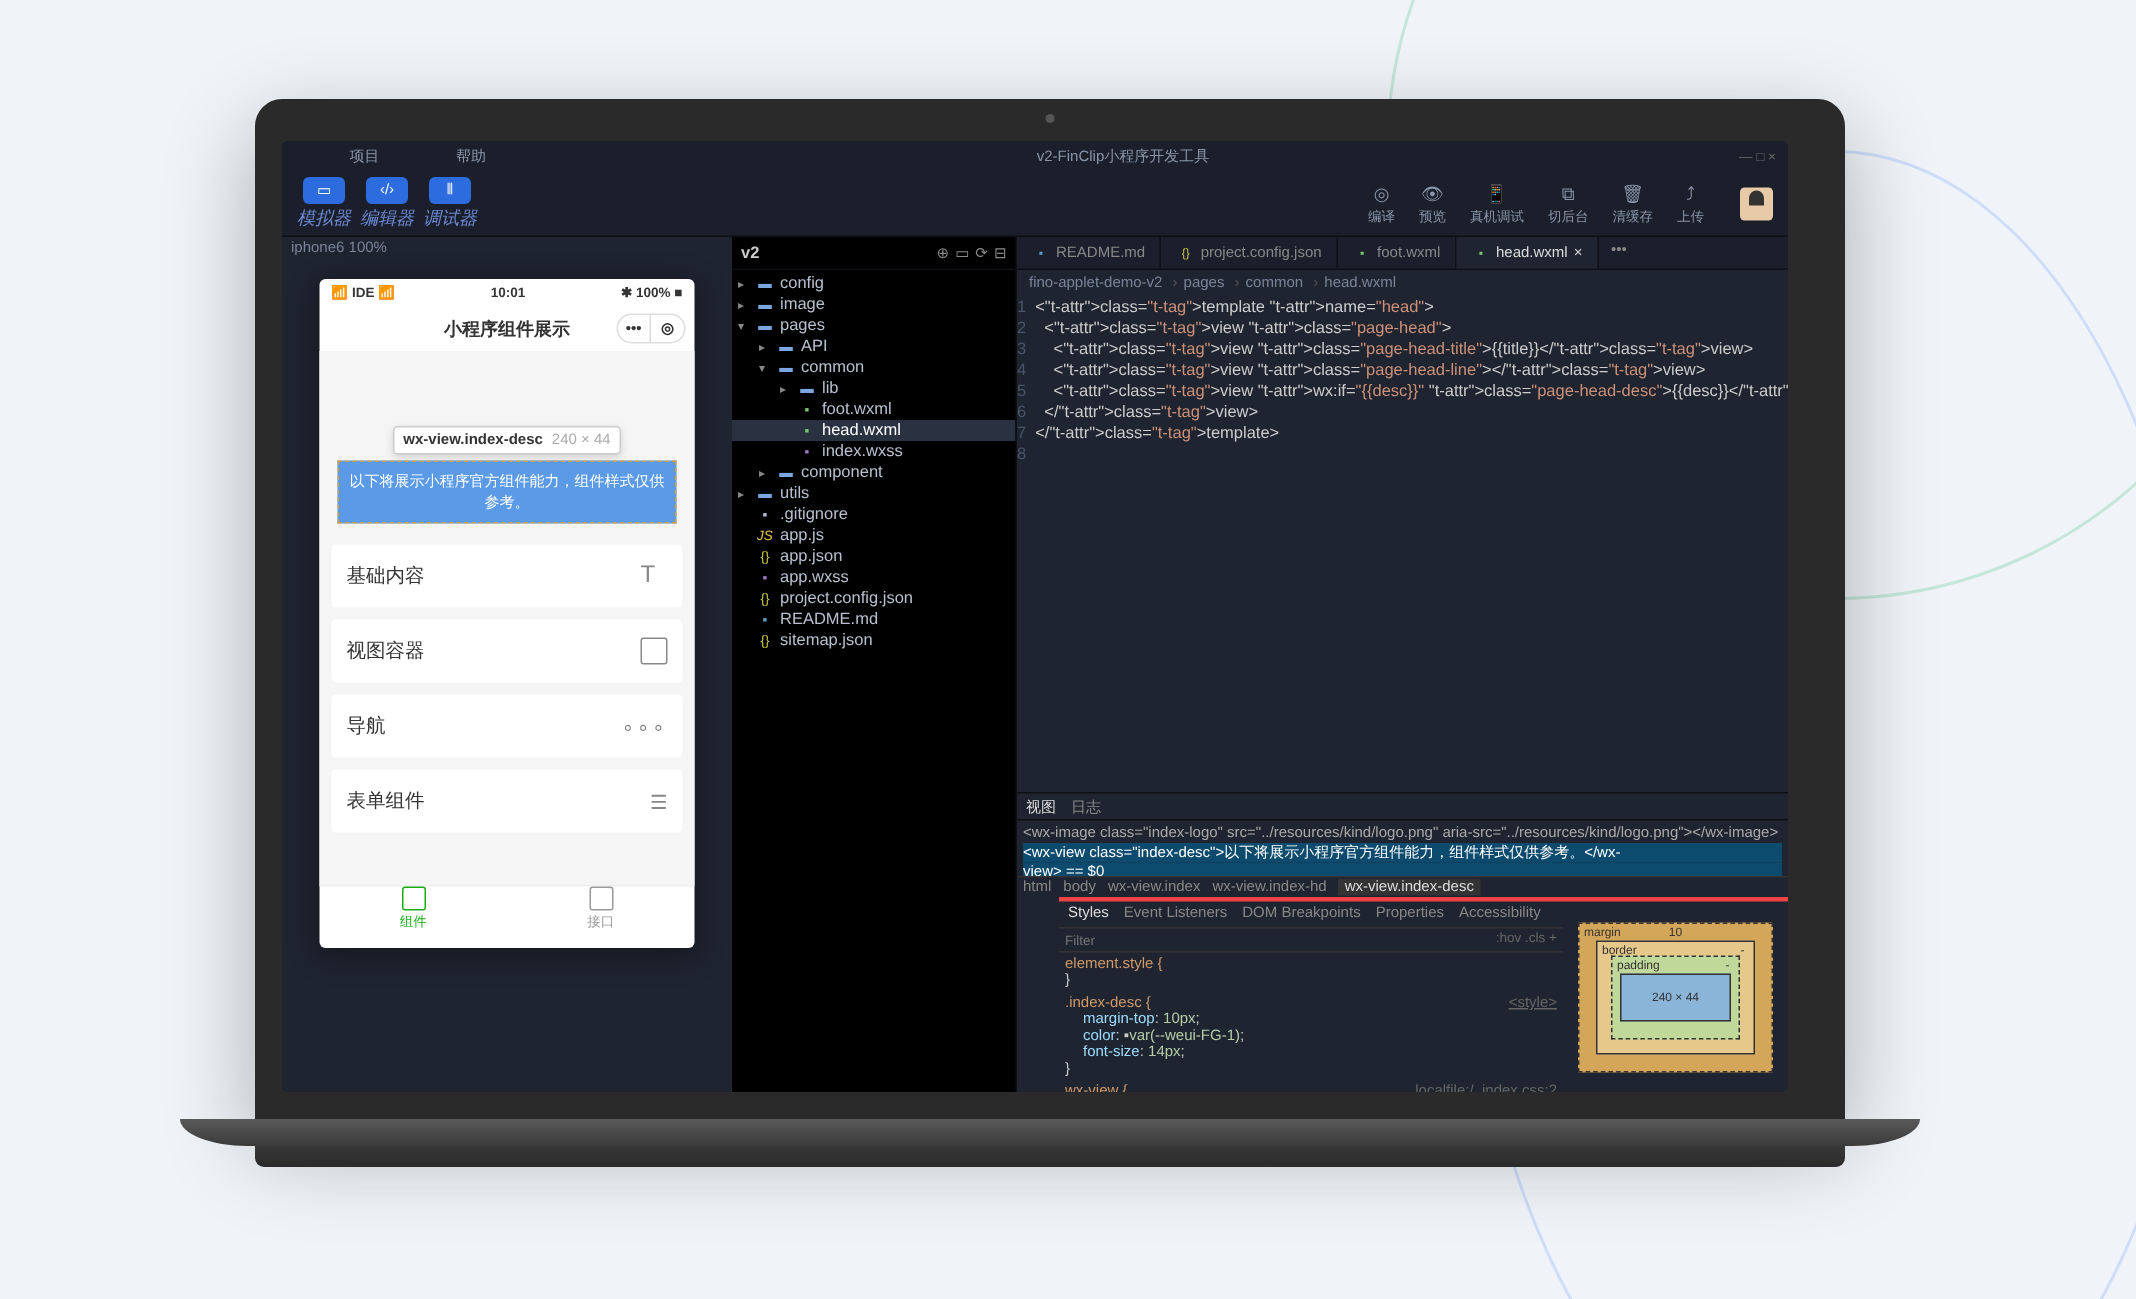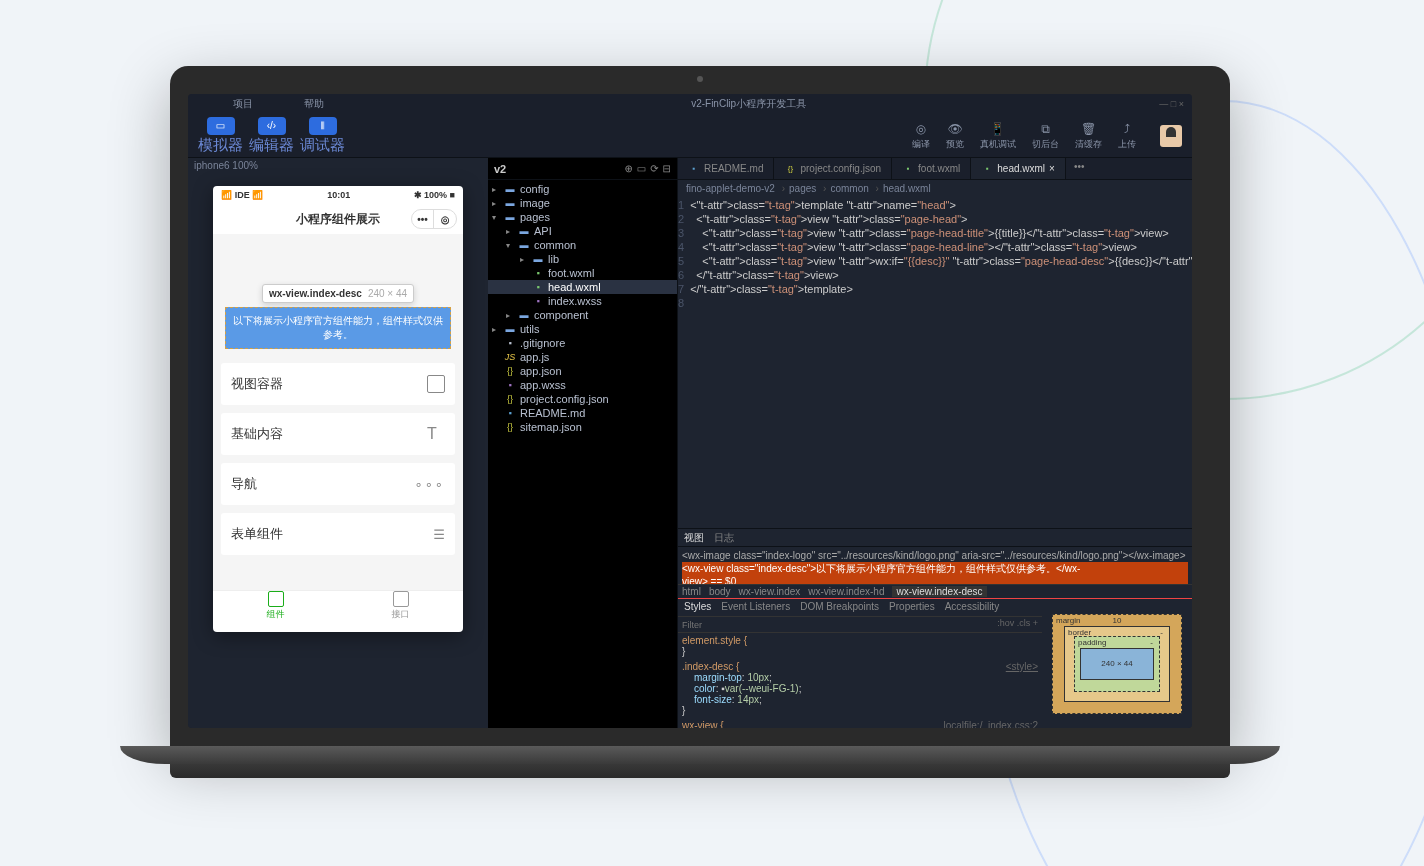--- a/index.html
+++ b/index.html
@@ -21,21 +21,21 @@
 
 .menubar { height: 20px; background: #1a1f2b; display: flex; align-items: center; padding: 0 8px; color: #8a94a8; font-size: 10px; }
 .menubar span { margin-right: 14px; cursor: pointer; margin-left: 37px; }
 .win-title { flex: 1; text-align: center; color: #8a94a8; }
 .win-ctrl { display:flex; gap:8px; color:#666; font-size:9px; }
 
 .toolbar { height: 44px; background: #1a1f2b; display: flex; align-items: center; padding: 4px 10px; border-bottom: 1px solid #0d1117; }
 .pill-group { display: flex; gap: 6px; }
 .pill { display:flex; flex-direction:column; align-items:center; gap:1px; }
 .pill-btn { width: 28px; height: 18px; background: #2d6cdf; border-radius: 4px; display:flex; align-items:center; justify-content:center; color:#fff; font-size:10px; }
-.pill-lbl { font-size: 15px; color: #6b88d4; }
+.pill-lbl { font-size: 12px; color: #6b88d4; font-style: italic; }
 .toolbar-right { margin-left: auto; display: flex; gap: 16px; align-items:center; }
 .tr-item { display:flex; flex-direction:column; align-items:center; gap:1px; color:#8a94a8; font-size:9px; cursor:pointer; }
 .tr-ico { width:16px; height:16px; display:flex; align-items:center; justify-content:center; font-size:12px; }
 .avatar { width:22px; height:22px; background:#e8c9a8; border-radius:3px; margin-left:8px; position:relative; }
 .avatar::after{content:"";position:absolute;top:2px;left:6px;width:10px;height:10px;background:#333;border-radius:50% 50% 0 0;}
 
 .main { flex: 1; display: flex; overflow: hidden; }
 
 
 .sim-col { width: 300px; background: #1e2430; display:flex; flex-direction:column; }
@@ -91,24 +91,24 @@
 .lines div{height:14px;line-height:14px;white-space:pre;} .t-str{color:#ce9178;}
 
 
 .devtools { height: 200px; border-top:1px solid #0d1117; display:flex; flex-direction:column; font-family:Consolas,monospace; font-size:10px; }
 .dt-tab-row{height:18px;display:flex;align-items:center;gap:10px;padding:0 6px;color:#888;border-bottom:1px solid #0d1117;}
 .dt-tab-row span{cursor:pointer;}
 .dt-tab-row .act{color:#ddd;}
 .dt-body{flex:1;display:flex;overflow:hidden;}
 .dt-dom{flex:1;overflow:hidden;padding:2px 4px;color:#aaa;}
 .dt-dom .row{white-space:pre;line-height:13px;}
-.dt-dom .sel{background:#c2410c;color:#fff;}
+.dt-dom .sel{background:#0c4a6e;color:#fff;}
 .dt-crumb{height:14px;border-top:1px solid #333;padding:1px 4px;color:#888;display:flex;gap:8px;}
 .dt-crumb .act{color:#ddd;background:#333;padding:0 4px;}
-.dt-lower{height:130px;display:flex;border-top:1px solid #ef4444;}
+.dt-lower{height:130px;display:flex;border-top:3px solid #ef4444;margin-left:28px;}
 .styles-pane{flex:1;display:flex;flex-direction:column;}
 .st-tabs{height:18px;display:flex;gap:10px;padding:2px 6px;color:#888;border-bottom:1px solid #333;}
 .st-tabs .act{color:#ddd;}
 .st-filter{height:16px;display:flex;padding:1px 4px;color:#666;border-bottom:1px solid #333;font-size:9px;}
 .st-filter input{flex:1;background:none;border:none;color:#888;font-size:9px;outline:none;}
 .st-rules{flex:1;padding:2px 4px;overflow:hidden;}
 .st-rules .rule{margin-bottom:4px;}
 .st-rules .sel-name{color:#d19a66;}
 .st-rules .prop{padding-left:12px;}
 .st-rules .pn{color:#9cdcfe;} .st-rules .pv{color:#b5cea8;}
@@ -202,26 +202,26 @@
                     <span>•••</span>
                     <span>◎</span>
                   </div>
               </div>
               <div class="phone-body">
                 <div class="tooltip-box">
                   <b>wx-view.index-desc</b><span class="dim">240 × 44</span>
                 </div>
                 <div class="sel-area">以下将展示小程序官方组件能力，组件样式仅供参考。</div>
                 <div class="list-card">
+                    <span>基础内容</span>
+                    <span class="card-ico" style="border:none;font-size:16px;color:#888;">T</span>
+                  </div>
+                <div class="list-card">
                     <span>视图容器</span>
                     <span class="card-ico"></span>
-                  </div>
-                <div class="list-card">
-                    <span>基础内容</span>
-                    <span class="card-ico" style="border:none;font-size:16px;color:#888;">T</span>
                   </div>
                 <div class="list-card">
                     <span>导航</span>
                     <span style="color:#888;letter-spacing:2px;">∘∘∘</span>
                   </div>
                 <div class="list-card">
                     <span>表单组件</span>
                     <span style="color:#888;">☰</span>
                   </div>
               </div>

